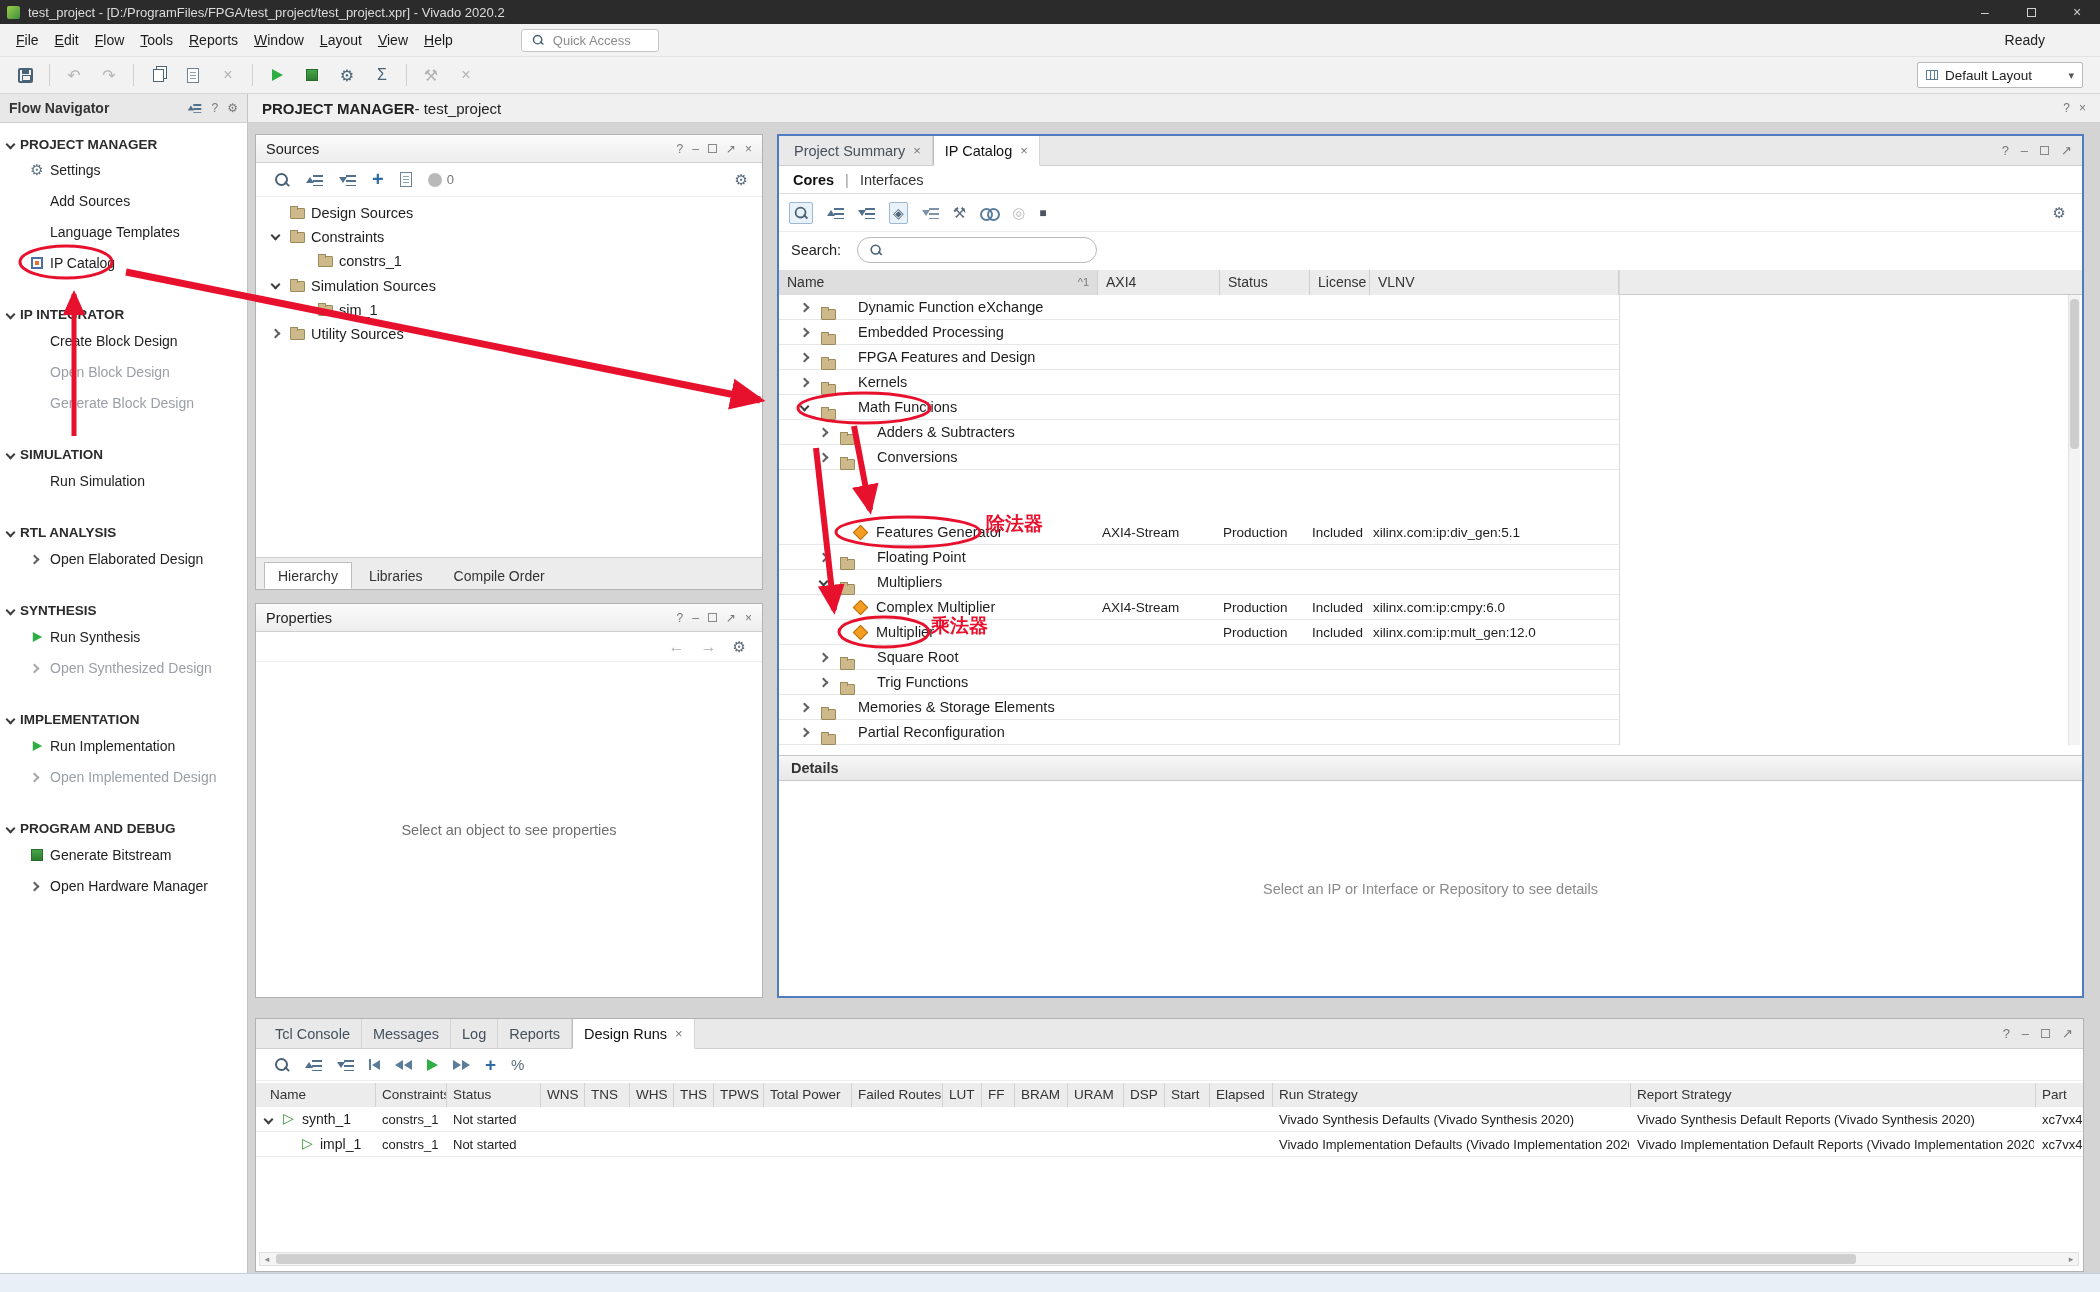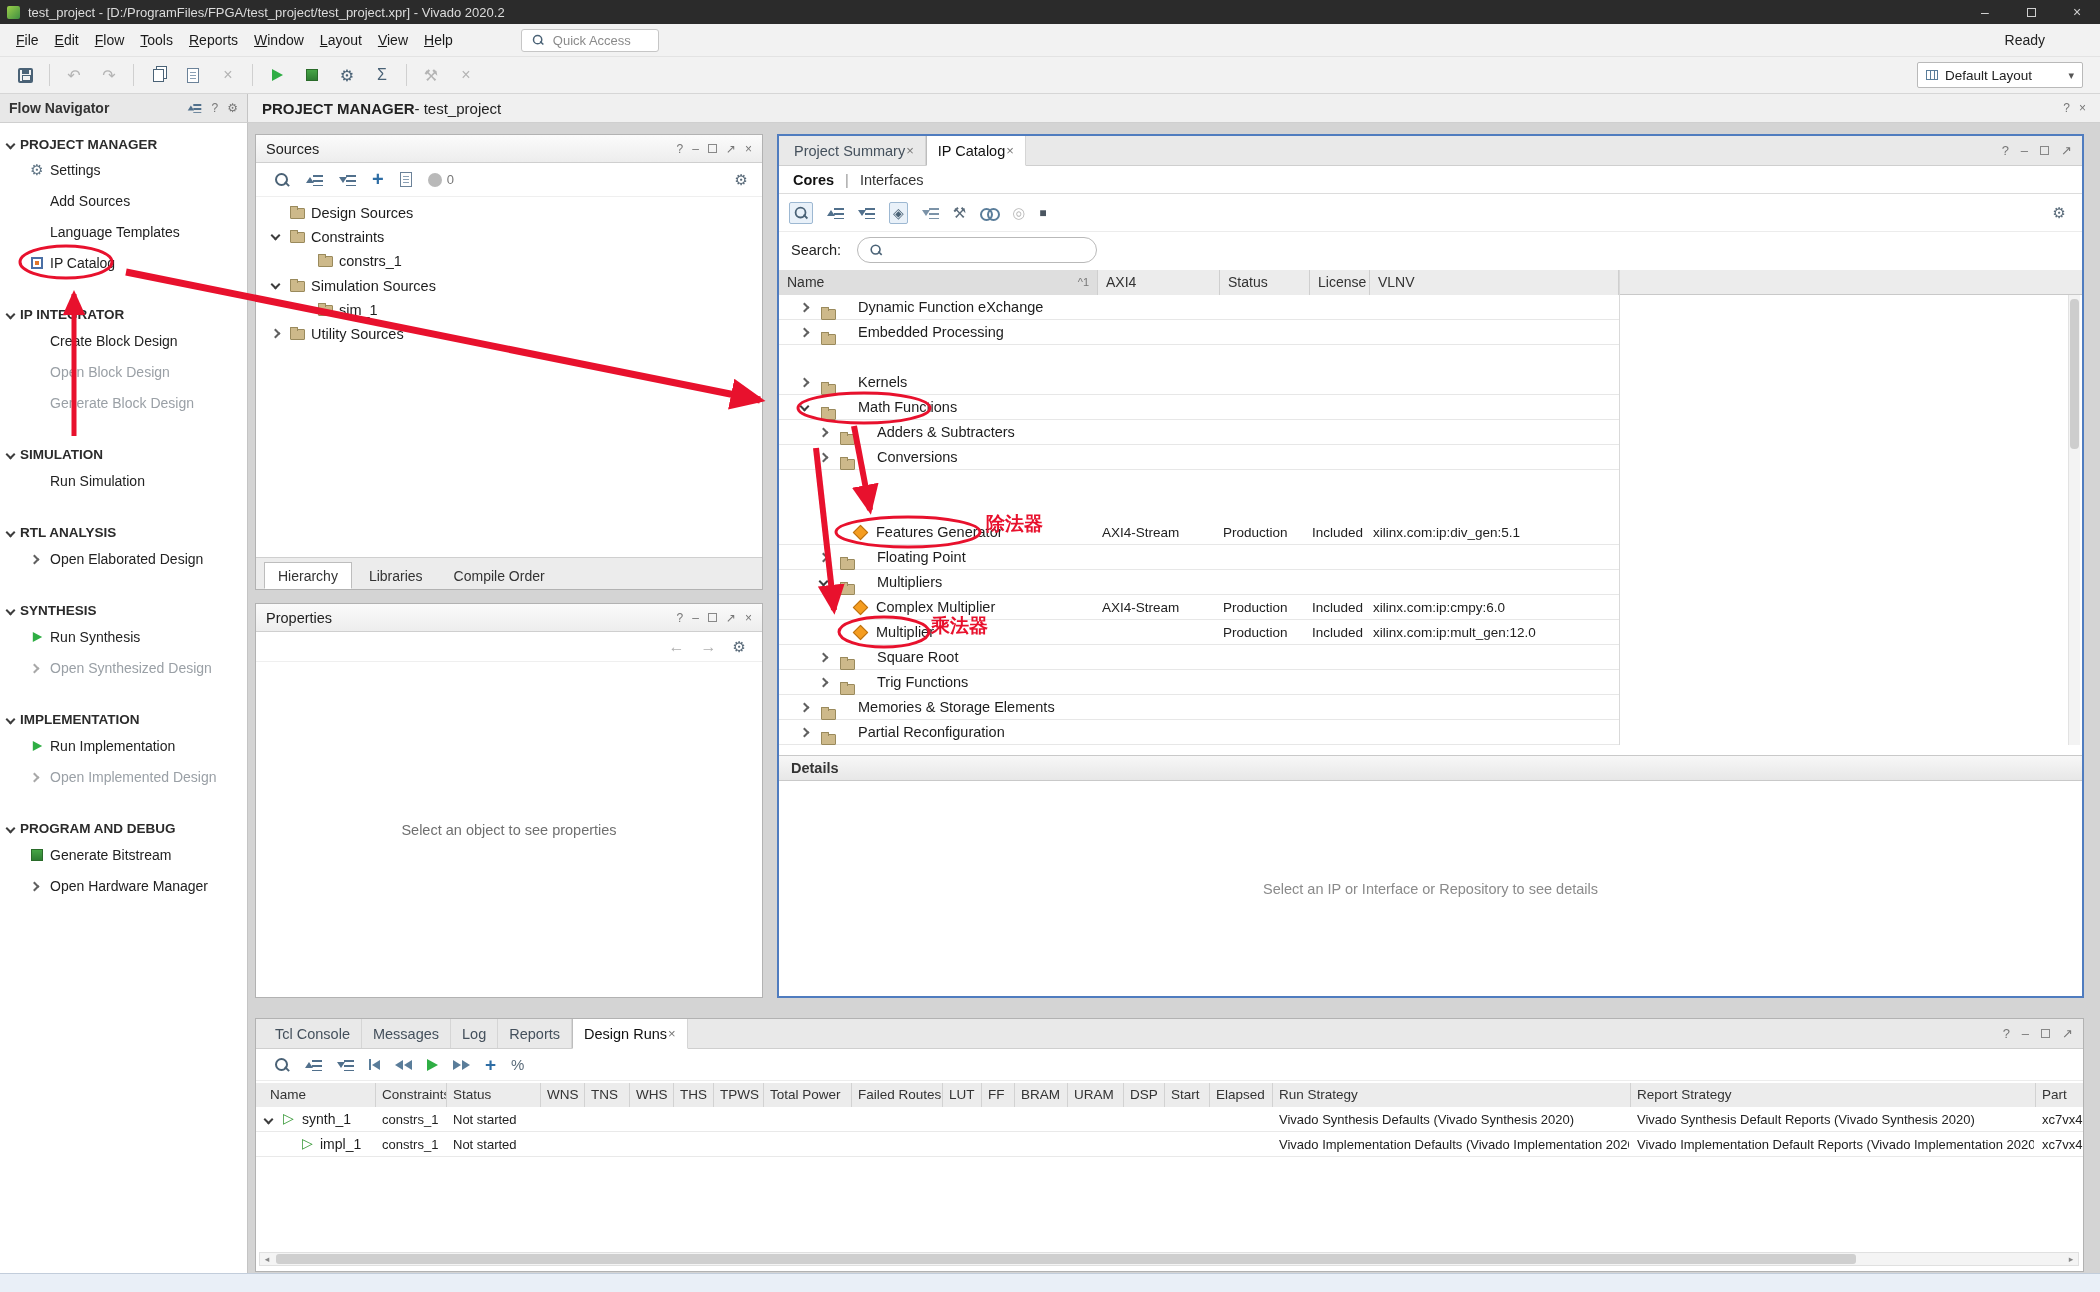--- a/index.html
+++ b/index.html
@@ -82,21 +82,21 @@
 .src-tabs{position:absolute;left:0;bottom:0;width:100%;height:32px;background:#ececec;border-top:1px solid #cfcfcf;display:flex;align-items:flex-end;padding-left:8px;gap:3px}
 .src-tab{height:27px;display:flex;align-items:center;padding:0 13px;font-size:14px;color:#333;border:1px solid transparent}
 .src-tab.active{background:#fff;border-color:#bdbdbd;border-bottom-color:#fff}
 
 .properties{left:255px;top:603px;width:508px;height:395px}
 .prop-toolbar{height:30px;display:flex;align-items:center;justify-content:flex-end;gap:16px;padding-right:16px;border-bottom:1px solid #efefef;color:#b0b0b0;font-size:16px}
 .prop-body{height:335px;display:flex;align-items:center;justify-content:center;color:#6f6f6f;font-size:14.5px}
 
 .ipcat{left:777px;top:134px;width:1307px;height:864px;border:2px solid #4f7cbf;background:#fff;position:absolute}
 .ipc-tabs{position:relative;height:30px;background:#e9e9e9;border-bottom:1px solid #cfcfcf;display:flex;align-items:stretch;padding-left:4px}
-.ipc-tab{display:flex;align-items:center;gap:1px;padding:0 11px;font-size:14.5px;color:#44505c;border-right:1px solid #d5d5d5}
+.ipc-tab{display:flex;align-items:center;gap:8px;padding:0 11px;font-size:14.5px;color:#44505c;border-right:1px solid #d5d5d5}
 .ipc-tab.active{background:#fff;color:#111;border-left:1px solid #bdbdbd;margin-bottom:-1px;border-bottom:1px solid #fff}
 .tab-close{color:#777;font-size:13px}
 .ipc-subtabs{height:28px;background:#fff;border-bottom:1px solid #dcdcdc;display:flex;align-items:center;padding-left:14px;gap:11px;font-size:14.5px;color:#333}
 .ipc-toolbar{height:38px;display:flex;align-items:center;gap:14px;padding-left:10px;border-bottom:1px solid #ececec}
 .ipc-search{height:36px;display:flex;align-items:center;padding-left:12px;gap:16px;font-size:14.5px;color:#222}
 .searchbox{width:240px;height:26px;border:1px solid #b9b9b9;border-radius:13px;background:#fff;display:flex;align-items:center;padding:0 10px;gap:6px}
 .searchbox input{border:none;outline:none;width:170px;font-size:13px;background:transparent}
 .ipc-hdrbar{position:absolute;left:0;top:134px;width:1303px;height:25px;background:#ececec;border-bottom:1px solid #c9c9c9}
 .ipc-h{position:absolute;top:134px;height:25px;line-height:25px;padding-left:8px;font-size:14px;color:#333;border-right:1px solid #cfcfcf;background:#ececec;white-space:nowrap}
 .iprow{position:absolute;left:0;width:840px;height:25px;border-bottom:1px solid #e7e7e7;display:flex;align-items:center;font-size:14.5px;color:#1d1d1d;white-space:nowrap}
@@ -438,20 +438,25 @@
 
     <div class="iprow" style="top:159px">
         <span class="chev chev-r abs" style="left:22px;top:9px"></span>
         <span class="i-folder abs" style="left:42px;top:7px"></span>
         <span class="lbl" style="margin-left:64px">Dynamic Function eXchange</span>
       </div>
     <div class="iprow" style="top:184px">
         <span class="chev chev-r abs" style="left:22px;top:9px"></span>
         <span class="i-folder abs" style="left:42px;top:7px"></span>
         <span class="lbl" style="margin-left:64px">Embedded Processing</span>
+      </div>
+    <div class="iprow" style="top:209px">
+        <span class="chev chev-r abs" style="left:22px;top:9px"></span>
+        <span class="i-folder abs" style="left:42px;top:7px"></span>
+        <span class="lbl" style="margin-left:64px">FPGA Features and Design</span>
       </div>
     <div class="iprow" style="top:234px">
         <span class="chev chev-r abs" style="left:22px;top:9px"></span>
         <span class="i-folder abs" style="left:42px;top:7px"></span>
         <span class="lbl" style="margin-left:64px">Kernels</span>
       </div>
     <div class="iprow" style="top:259px">
         <span class="chev chev-d abs" style="left:22px;top:8px"></span>
         <span class="i-folder abs" style="left:42px;top:7px"></span>
         <span class="lbl" style="margin-left:64px">Math Functions</span>

